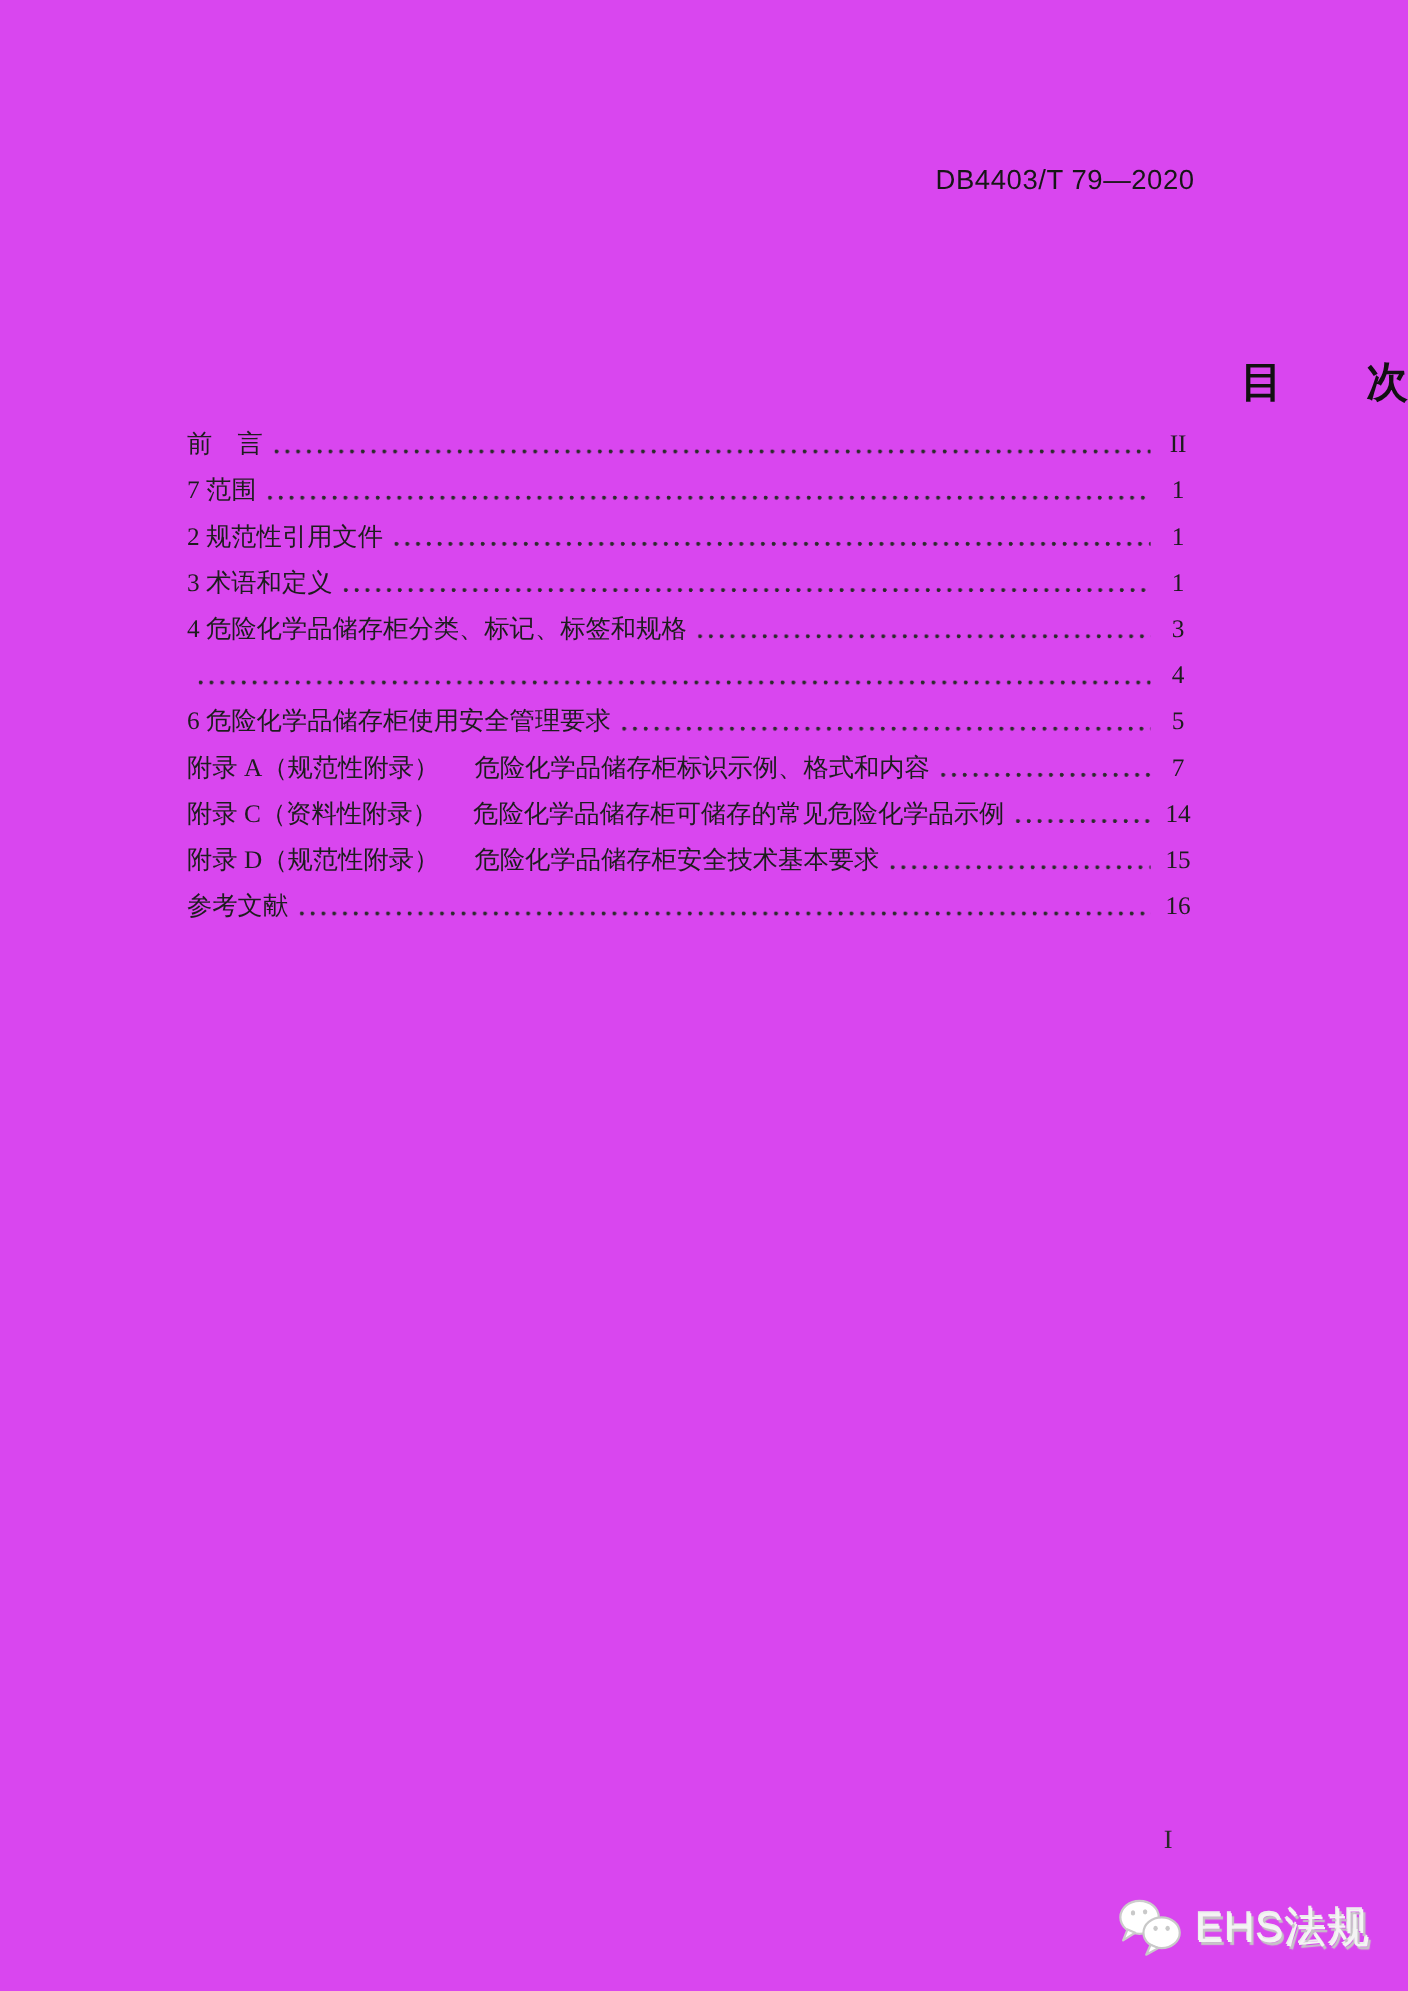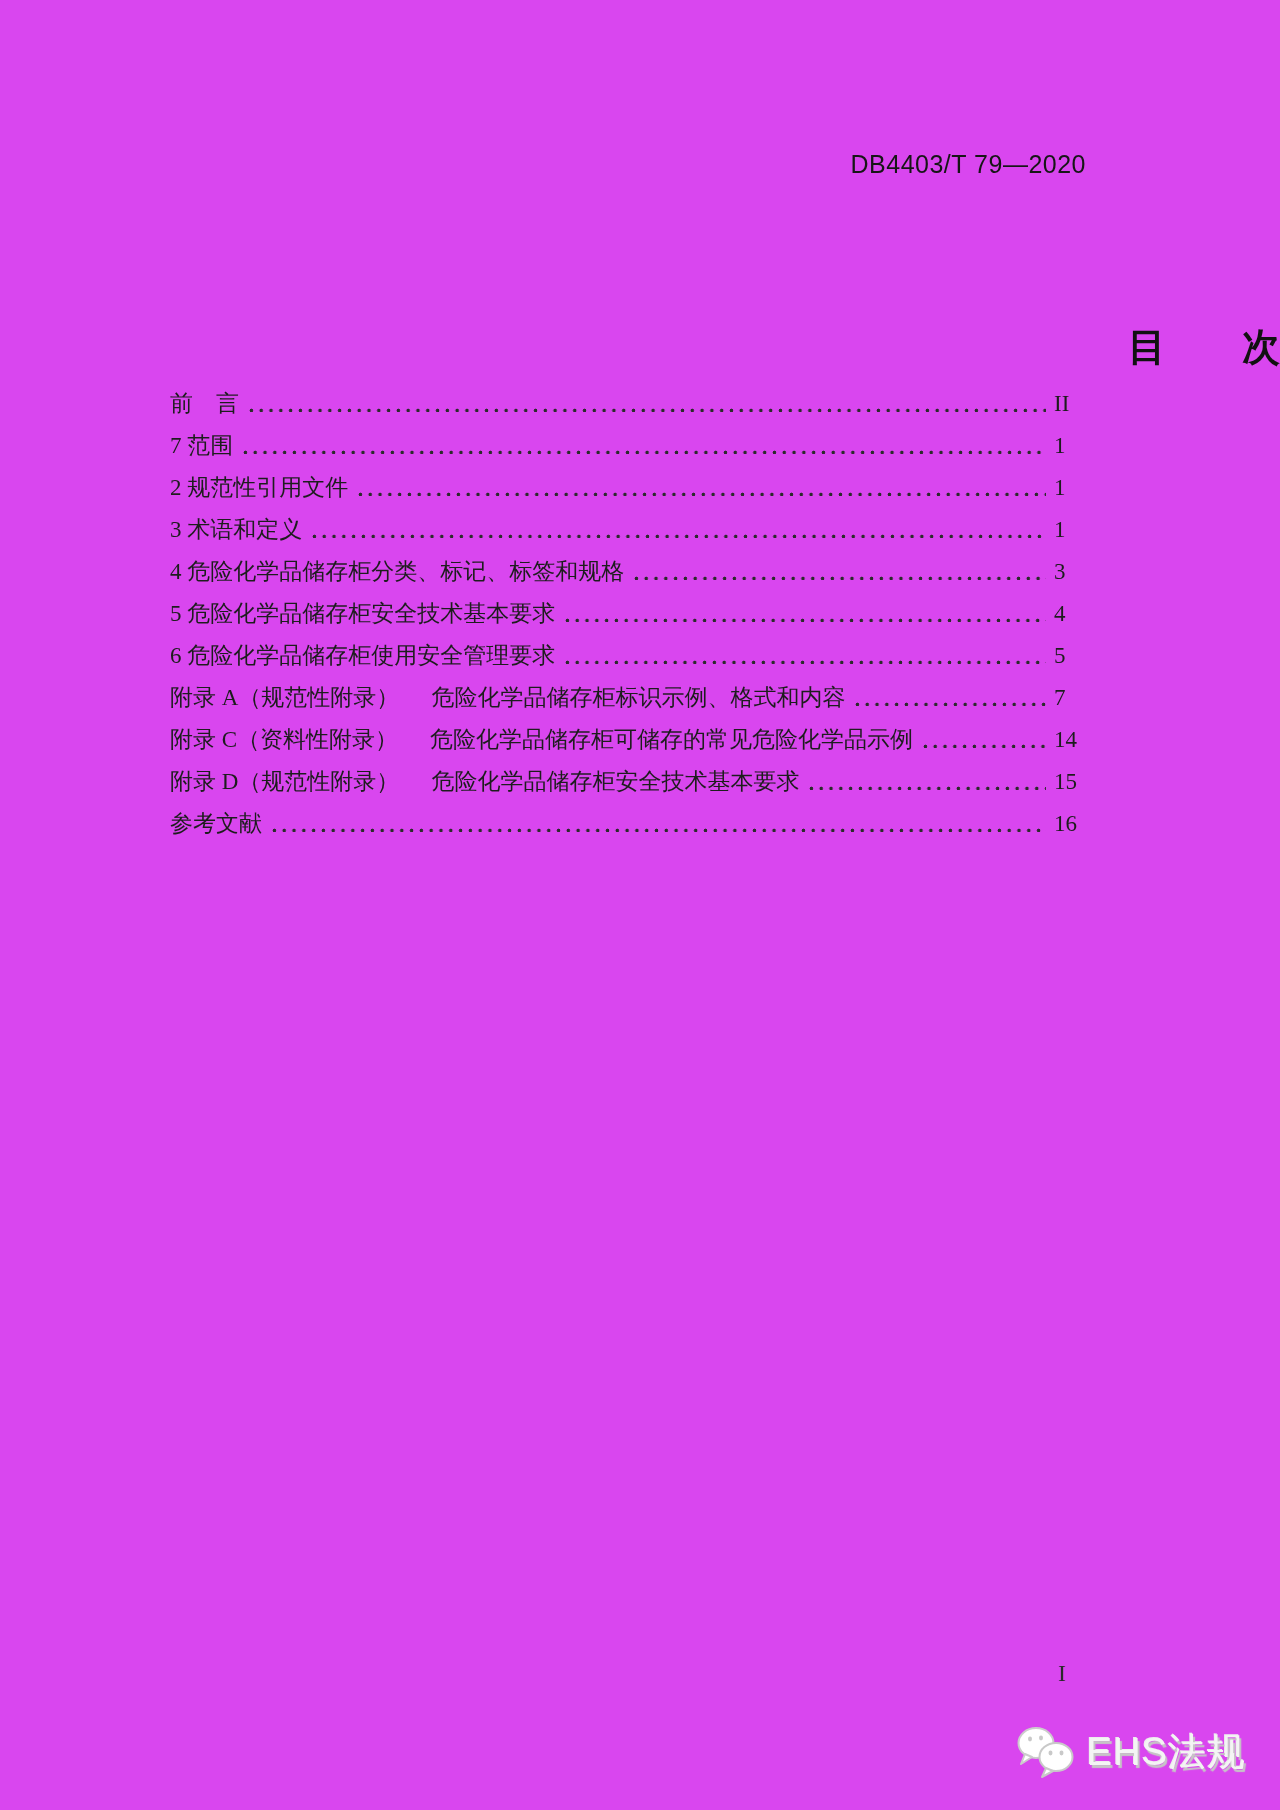--- a/index.html
+++ b/index.html
@@ -57,21 +57,21 @@
     height: 5px;
     margin: 0 8px 3px 10px;
     background-image: radial-gradient(circle at 2.4px 2.4px, #2b2b2b 1.5px, transparent 2.1px);
     background-size: 9.8px 5px;
     background-repeat: repeat-x;
     background-position: left bottom;
   }
   .toc-page {
     flex: 0 0 auto;
     min-width: 34px;
-    text-align: left;
+    text-align: center;
     font-family: "Liberation Serif", "DejaVu Serif", serif;
     font-size: 23px;
     color: #1d1d1d;
   }
   .footer-page-num {
     position: absolute;
     top: 1660px; right: 214px;
     font-family: "Liberation Serif", "DejaVu Serif", serif;
     font-size: 24px;
     color: #2a2a2a;
@@ -132,21 +132,20 @@
   </div>
 
   <div class="toc-row">
     <span class="toc-label">4 危险化学品储存柜分类、标记、标签和规格</span>
     
     <span class="toc-leader"></span>
     <span class="toc-page">3</span>
   </div>
 
   <div class="toc-row">
-    <span class="toc-label">5 危险化学品储存柜安全技术基本要求</span>
     
     <span class="toc-leader"></span>
     <span class="toc-page">4</span>
   </div>
 
   <div class="toc-row">
     <span class="toc-label">6 危险化学品储存柜使用安全管理要求</span>
     
     <span class="toc-leader"></span>
     <span class="toc-page">5</span>

